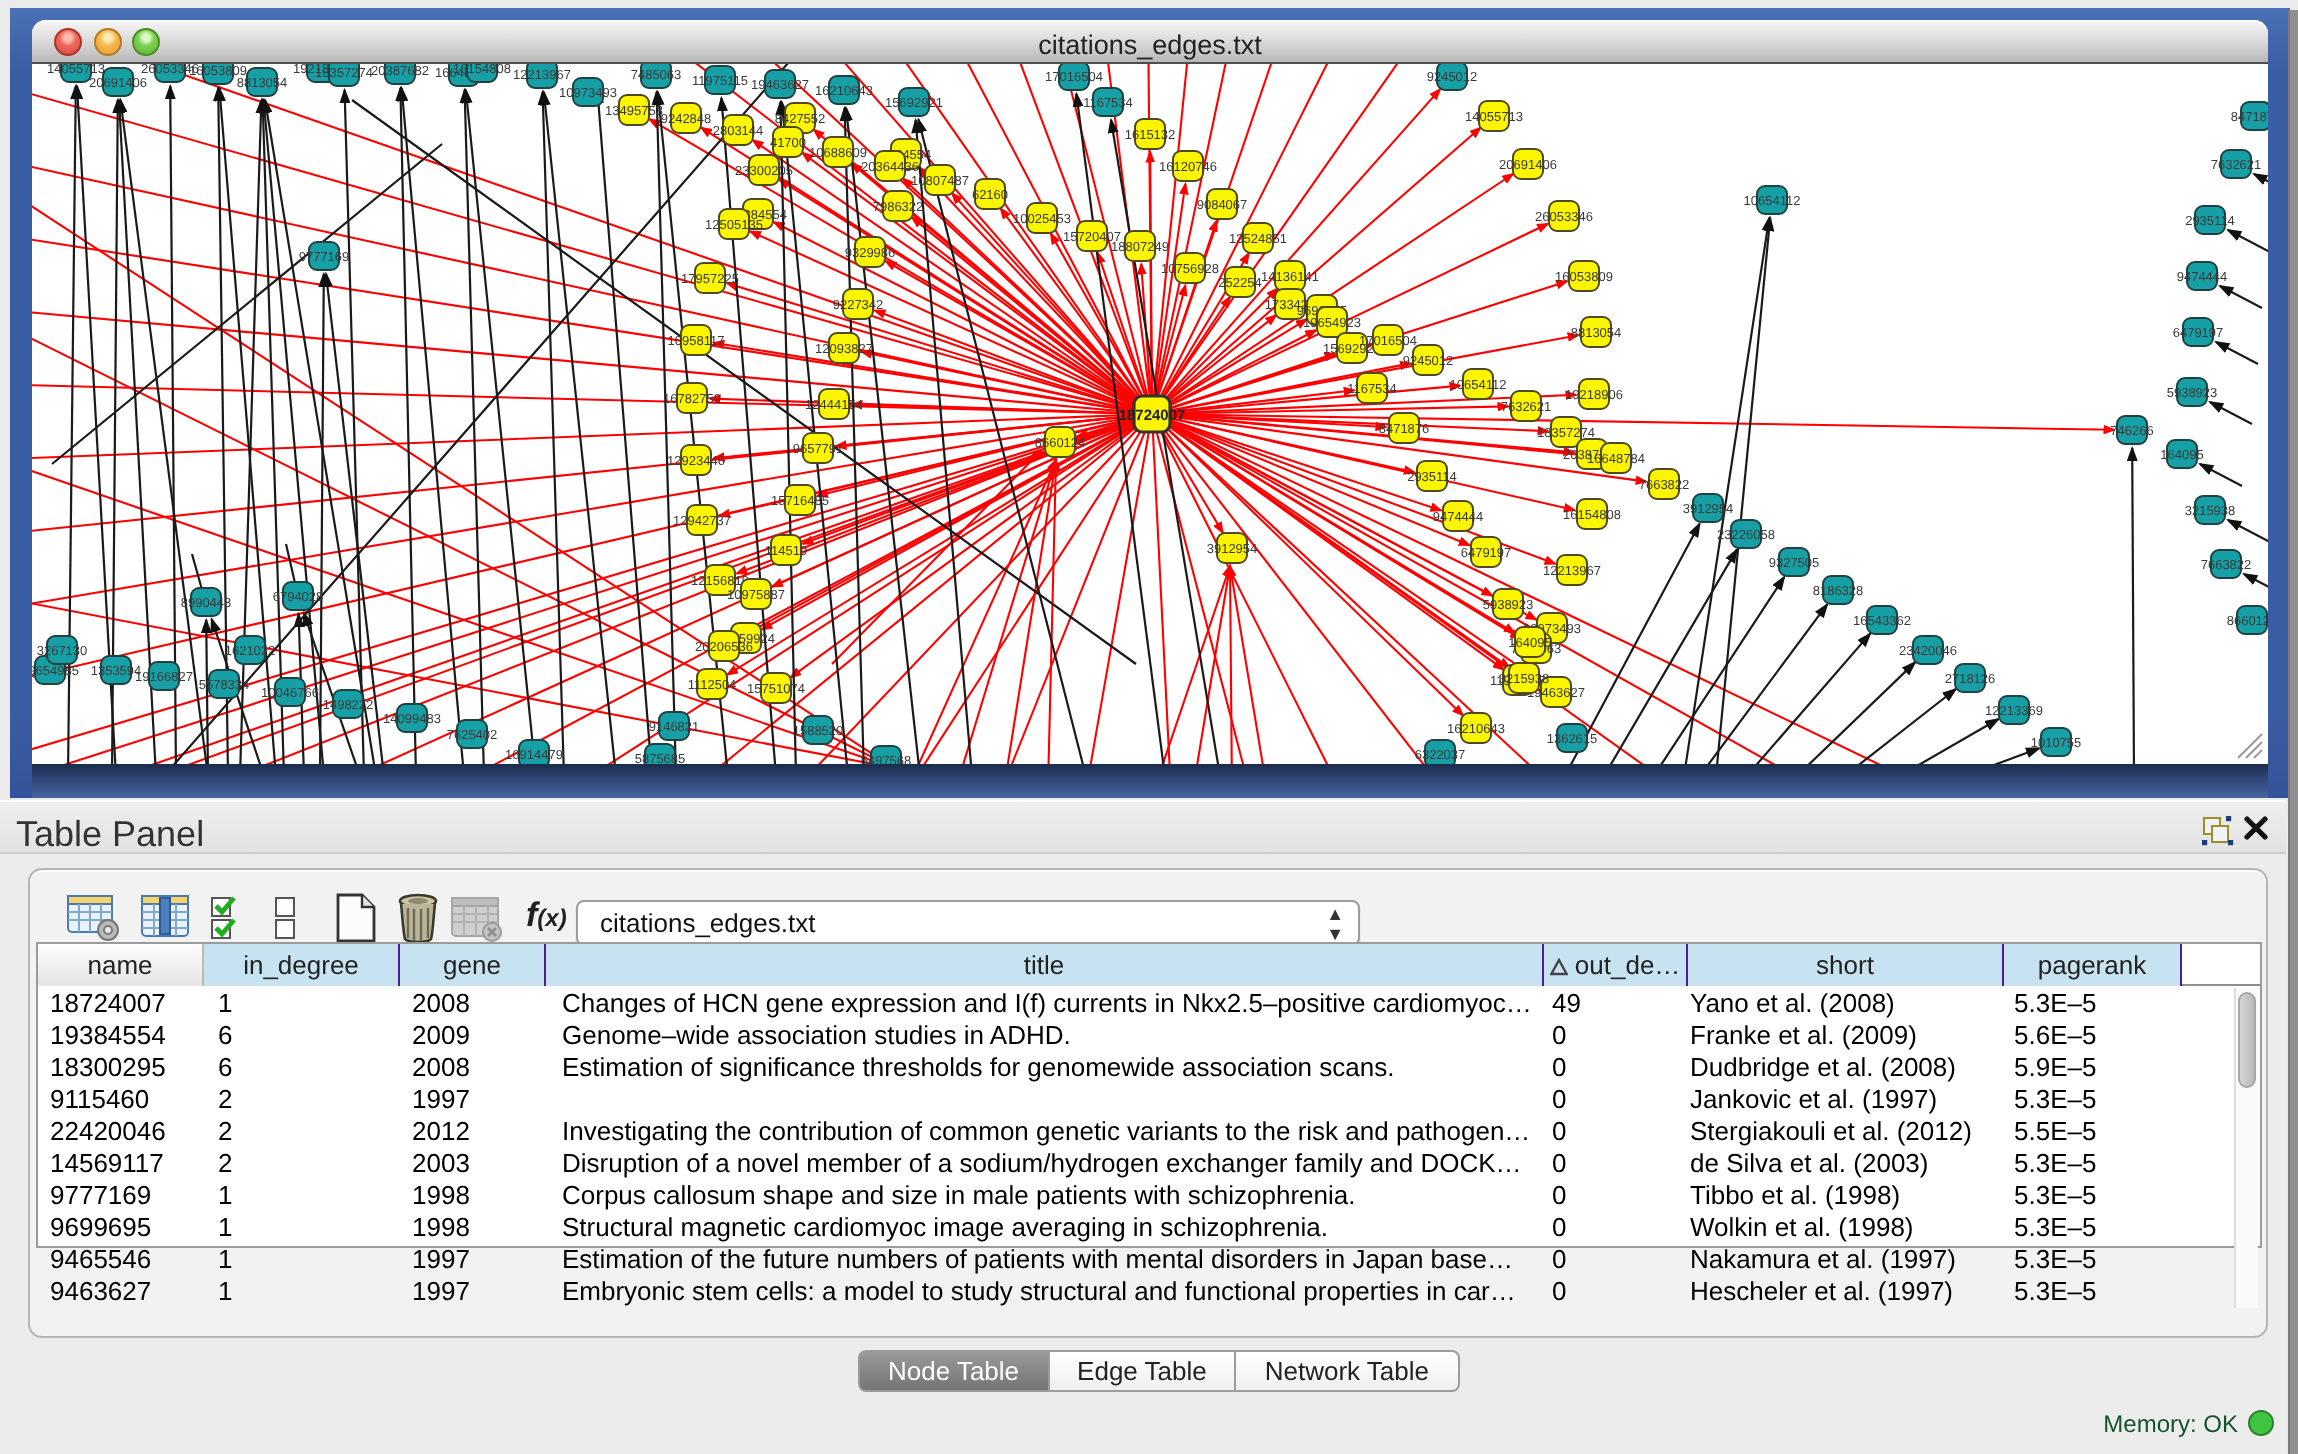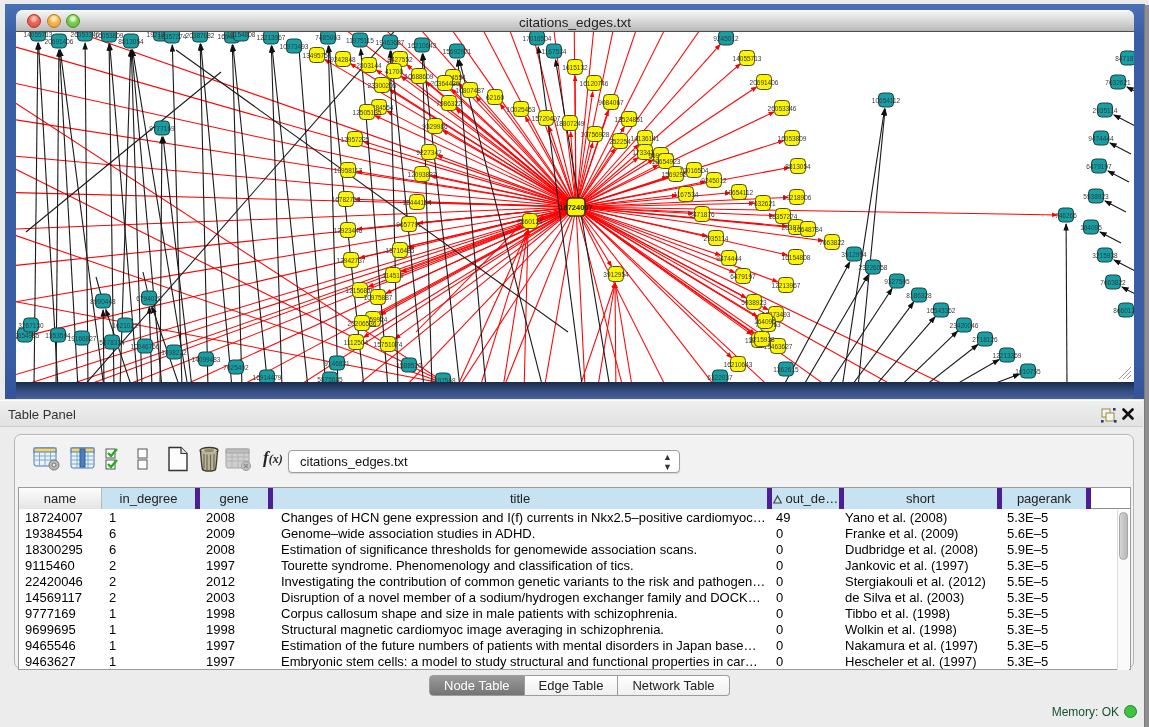--- a/index.html
+++ b/index.html
@@ -5,30 +5,30 @@
 #win{position:absolute;left:5px;top:4px;width:1140px;height:395px;background:linear-gradient(#4a71b5,#3a5ea4 8%,#3a5ea4 88%,#33549a);}
 #win .bot{position:absolute;left:11px;top:378px;width:1118px;height:17px;background:linear-gradient(#1b2c49,#2e4475 40%,#47649f)}
 #tbar{position:absolute;left:11px;top:6px;width:1118px;height:22px;border-radius:7px 7px 0 0;background:linear-gradient(#f7f7f7,#e0e0e0 40%,#c6c6c6 80%,#b6b6b6);border-bottom:1px solid #4e4e4e;box-shadow:inset 0 1px 0 #fdfdfd}
 #tbar .tt{position:absolute;left:0;right:0;top:5px;text-align:center;font-size:13.5px;color:#222}
 .tl{position:absolute;top:4px;width:14px;height:14px;border-radius:50%}
 #title-red{left:11px;background:radial-gradient(circle at 50% 32%,#ffb9ae 0 18%,#ee6a5e 40%,#d8473a);border:1px solid #ad3427}
 #title-yel{left:30.5px;background:radial-gradient(circle at 50% 32%,#ffe9b3 0 18%,#f5b952 40%,#e89c2e);border:1px solid #b37a1e}
 #title-grn{left:50px;background:radial-gradient(circle at 50% 32%,#d8f8c0 0 18%,#7ed153 40%,#57b32e);border:1px solid #4e8b26}
 #rstrip{position:absolute;left:1144px;top:5px;width:5px;height:722px;background:#8f8f8f;border-left:1px solid #7a7a7a}
 #phead{position:absolute;left:0;top:400px;width:1143px;height:27px;background:linear-gradient(#efefef,#e2e2e2);border-bottom:1px solid #cdcdcd;border-top:1px solid #fdfdfd}
-#phead .t{position:absolute;left:8px;top:6px;font-size:13px;color:#333}
+#phead .t{position:absolute;left:8px;top:6px;font-size:18px;color:#333}
 #pbody{position:absolute;left:0;top:428px;width:1143px;height:299px;background:#ececec}
 #box{position:absolute;left:14px;top:434px;width:1120px;height:235px;background:#f2f2f2;border:1px solid #b5b5b5;border-radius:7px;box-shadow:inset 0 1px 0 #fbfbfb}
 #tools{position:absolute;left:0;top:0;width:100%;height:48px}
 #tools .ic{position:absolute;top:11px}
 #dd{position:absolute;left:273px;top:15px;width:392px;height:23px;background:#fff;border:1px solid #9d9d9d;border-radius:4px;font-size:13px;color:#111;line-height:21px;padding-left:11px;box-shadow:0 1px 1px rgba(0,0,0,.12)}
 #dd .ar{position:absolute;right:7px;top:1px;font-size:9px;color:#333;line-height:10px}
-#tblw{position:absolute;left:3px;top:52px;width:1113px;height:183px;background:#fff;border:1px solid #9b9b9b}
+#tblw{position:absolute;left:3px;top:36px;width:1113px;height:153px;background:#fff;border:1px solid #9b9b9b}
 #thead{position:absolute;left:0;top:0;width:100%;height:21px;border-bottom:1px solid #8e8e8e;font-size:13px;color:#222}
-#thead div{position:absolute;top:0;height:21px;line-height:21px;text-align:center;background:#c7e3f1;border-right:5px solid #4c1d95}
+#thead div{position:absolute;top:0;height:21px;line-height:21px;text-align:center;background:#c7e3f1;border-right:1px solid #4c1d95}
 #thead .h0{background:linear-gradient(#fdfdfd,#e4e4e4);border-right:1px solid #b9b9b9}
 #tbody{position:absolute;left:0;top:22px;width:100%;font-size:13px;color:#000}
 .tr{position:relative;height:16px;line-height:16px;white-space:nowrap}
 .tr div{position:absolute;top:0;height:16px;overflow:hidden}
 .c0{left:6px;width:76px}.c1{left:90px;width:88px}.c2{left:187px;width:65px}
 .c3{left:262px;width:490px}.c4{left:757px;width:68px}
 .c5{left:826px;width:157px;}.c6{left:988px;width:85px}
 #sbar{position:absolute;right:1px;top:22px;width:12px;height:160px;background:#fafafa;border-left:1px solid #ddd}
 #sbar .th{position:absolute;left:1px;top:2px;width:9px;height:48px;border-radius:5px;background:linear-gradient(90deg,#d5d5d5,#b9b9b9);border:1px solid #a6a6a6}
 #tabs{position:absolute;left:429px;top:675px;height:21px;display:flex;font-size:13px}
@@ -593,21 +593,21 @@
           <path d="M8 8v15M11 8.5v16M14.5 8.5v16M18 8v15" stroke="#6e6a52" stroke-width="1.2"></path>
           <ellipse cx="13" cy="4.5" rx="5" ry="1.5" fill="#8f8a6d"></ellipse>
         </svg></span>
   <span class="ic" style="left:210px"><svg width="26" height="26" viewBox="0 0 26 26">
           <rect x="1" y="3" width="23" height="19" rx="2" fill="#cfcfcf" stroke="#a5a5a5"></rect>
           <rect x="1" y="3" width="23" height="4" fill="#bdbdbd" stroke="#a5a5a5"></rect>
           <path d="M1 11h23M1 15h23M7 7v15M13 7v15M19 7v15" stroke="#b3b3b3"></path>
           <circle cx="21" cy="20" r="4.5" fill="#c3c3c3" stroke="#9a9a9a"></circle>
           <path d="M19 18l4 4M23 18l-4 4" stroke="#8d8d8d" stroke-width="1.4"></path>
         </svg></span>
-  <span class="ic" style="left:248px;top:13px"><span style="font-family:Liberation Serif, serif;font-style:italic;font-weight:bold;font-size:17px;color:#222">f<span style="font-size:12px">(x)</span></span></span>
+  <span class="ic" style="left:248px;top:13px"><span style="font-family:Liberation Sans, sans-serif;font-style:italic;font-weight:bold;font-size:17px;color:#222">f<span style="font-size:12px">(x)</span></span></span>
   <div id="dd">citations_edges.txt<span class="ar">▲<br>▼</span></div>
  </div>
  <div id="tblw">
   <div id="thead">
    <div class="h0" style="left:0;width:83px">name</div>
    <div style="left:83px;width:98px">in_degree</div>
    <div style="left:181px;width:73px">gene</div>
    <div style="left:254px;width:499px">title</div>
    <div style="left:753px;width:72px"><svg width="9" height="9" viewBox="0 0 9 9" style="vertical-align:-1px">
             <path d="M4.5 1 L8.3 8 H0.7 Z" fill="none" stroke="#444" stroke-width="1.2"></path>
@@ -640,21 +640,20 @@
           <div class="c2">2008</div>
           <div class="c3">Estimation of significance thresholds for genomewide association scans.</div>
           <div class="c4">0</div>
           <div class="c5">Dudbridge et al. (2008)</div>
           <div class="c6">5.9E–5</div>
         </div>
         <div class="tr">
           <div class="c0">9115460</div>
           <div class="c1">2</div>
           <div class="c2">1997</div>
-          <div class="c3">Tourette syndrome. Phenomenology and classification of tics.</div>
           <div class="c4">0</div>
           <div class="c5">Jankovic et al. (1997)</div>
           <div class="c6">5.3E–5</div>
         </div>
         <div class="tr">
           <div class="c0">22420046</div>
           <div class="c1">2</div>
           <div class="c2">2012</div>
           <div class="c3">Investigating the contribution of common genetic variants to the risk and pathogen…</div>
           <div class="c4">0</div>

